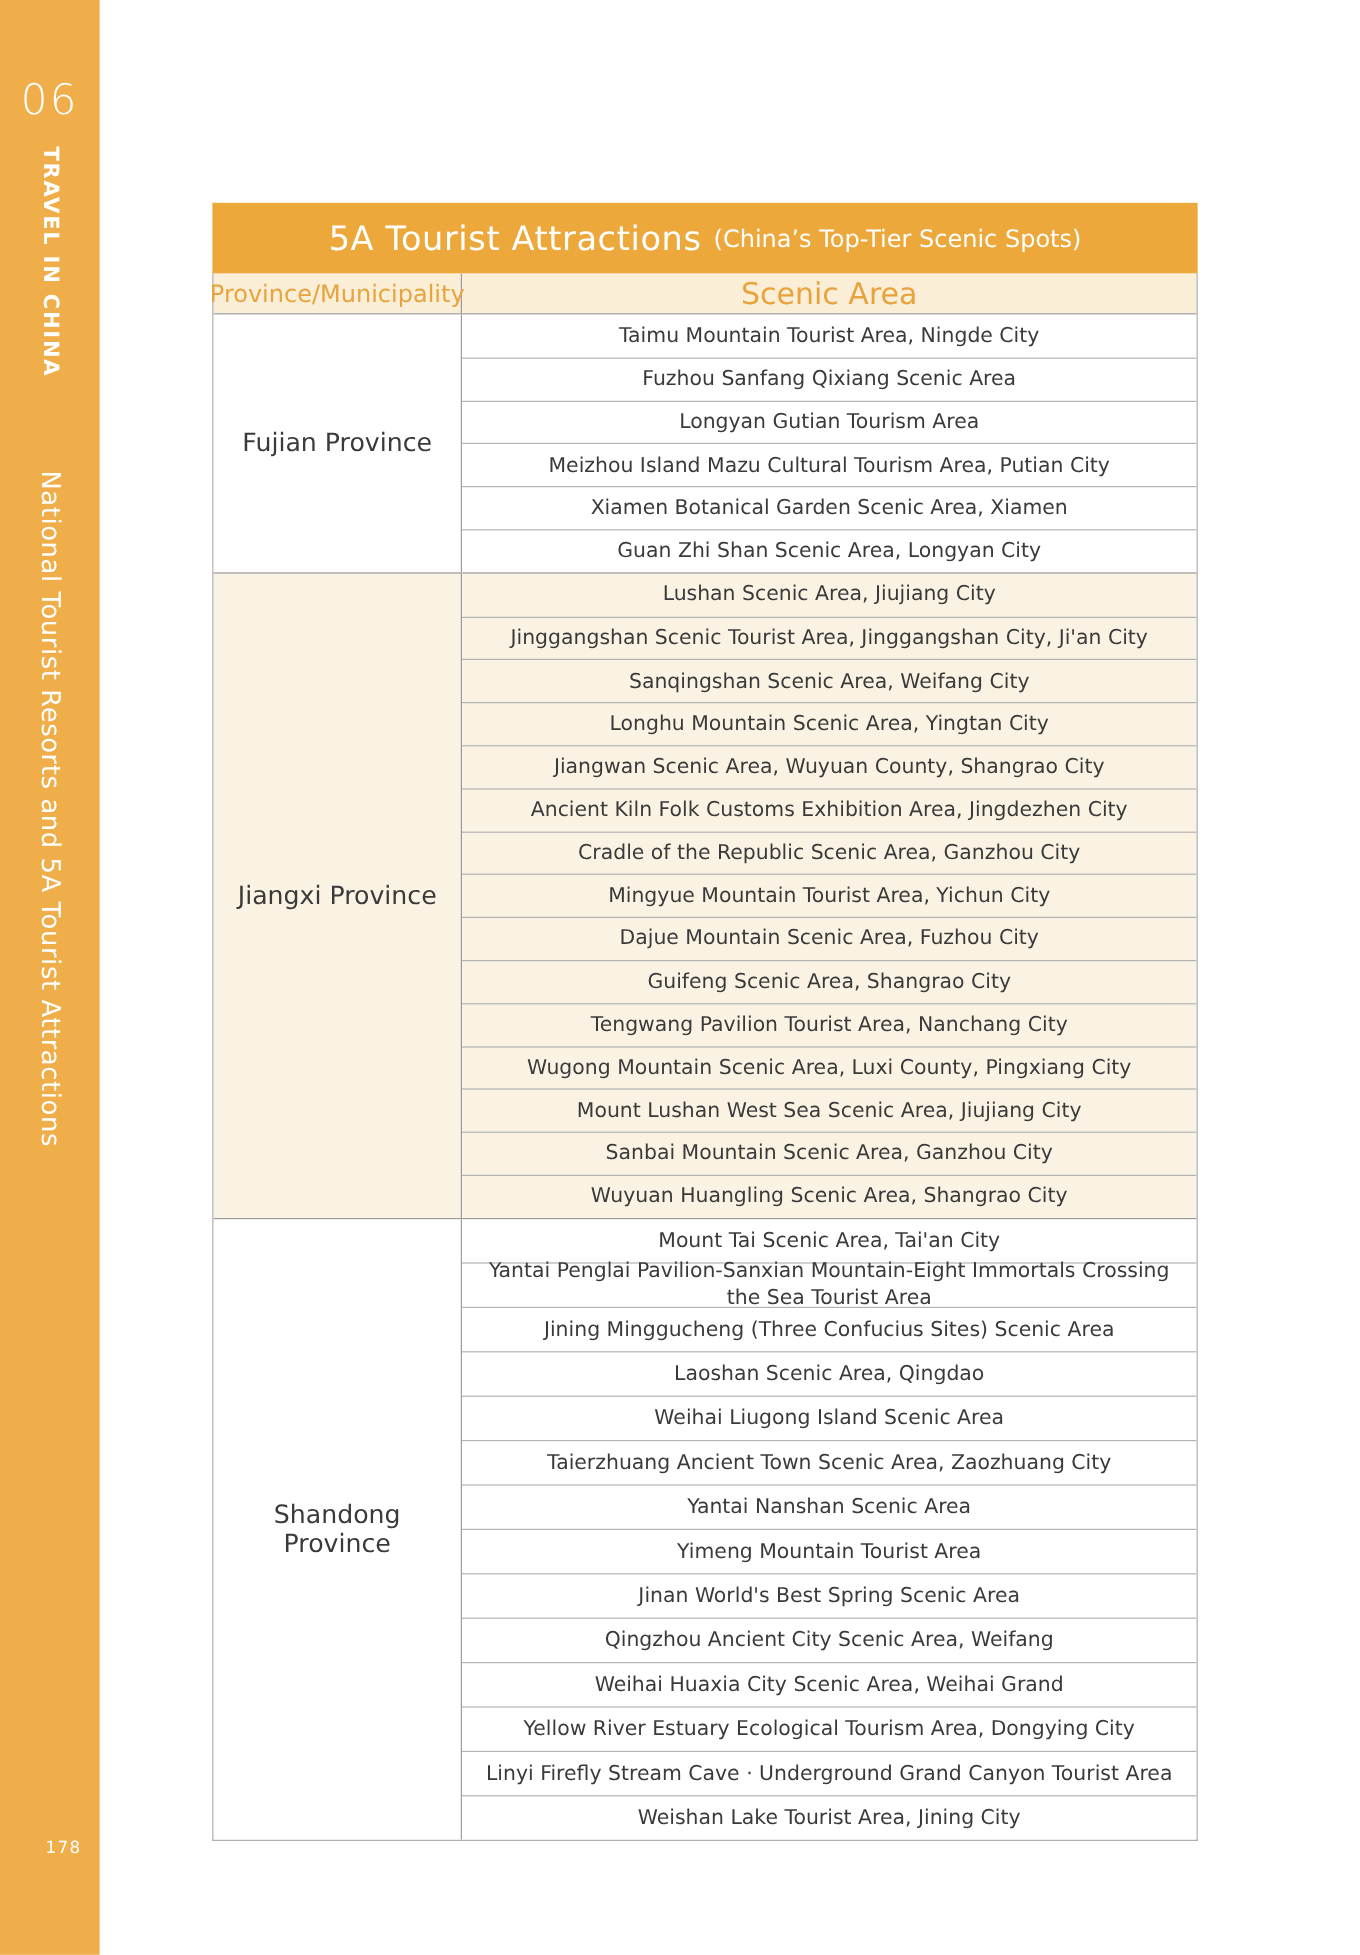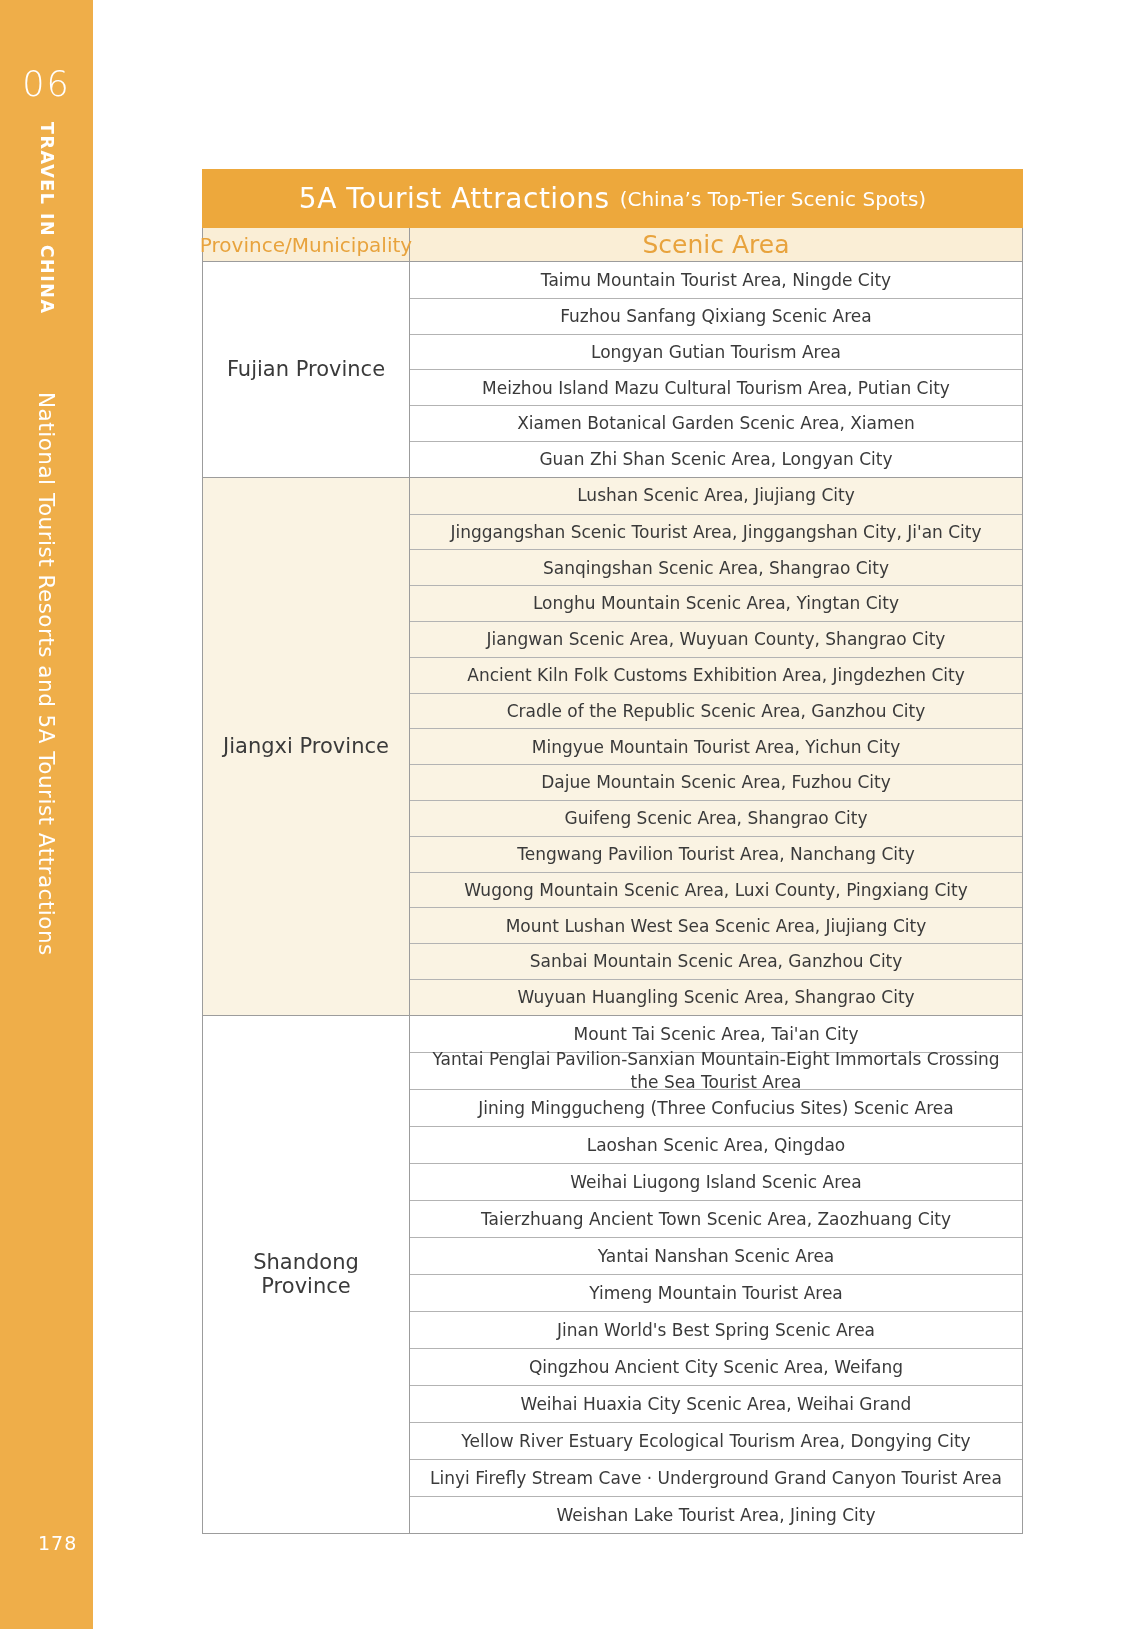--- a/index.html
+++ b/index.html
@@ -14,42 +14,42 @@
   }
   *{box-sizing:border-box;}
   html,body{margin:0;padding:0;}
   body{
     width:1133px;height:1629px;position:relative;background:#ffffff;
     font-family:"DejaVu Sans","Liberation Sans",sans-serif;
     overflow:hidden;
   }
   
   .sidebar{
-    position:absolute;left:0;top:0;width:93px;height:1629px;
+    position:absolute;left:0;top:0;width:83px;height:1629px;
     background:var(--sidebar-orange);color:#fff;
   }
   .chapter-num{
     position:absolute;top:64px;left:0;width:100%;text-align:center;
     font-size:35px;font-weight:300;letter-spacing:2px;
   }
   .vtext{writing-mode:vertical-rl;}
   .chapter-title{
     position:absolute;top:122px;left:50%;transform:translateX(-50%);
     font-size:17.5px;font-weight:bold;letter-spacing:1.5px;white-space:nowrap;
   }
   .section-title{
     position:absolute;top:392px;left:50%;transform:translateX(-50%);
     font-size:21.5px;font-weight:400;letter-spacing:0.5px;white-space:nowrap;
   }
   .page-num{
-    position:absolute;top:1532px;left:38px;font-size:19px;letter-spacing:1px;
+    position:absolute;top:1532px;left:38px;font-size:14px;letter-spacing:1px;
   }
   
   .tbl{
-    position:absolute;left:202px;top:169px;width:821px;
+    position:absolute;left:177px;top:169px;width:821px;
   }
   .tbl-title{
     height:59px;background:var(--titlebar-orange);color:#fff;
     display:flex;align-items:center;justify-content:center;gap:10px;
   }
   .tbl-title .main{font-size:28px;letter-spacing:0.5px;}
   .tbl-title .sub{font-size:20px;}
   .tbl-body{border:1px solid var(--border-gray);border-top:none;}
   .tbl-head{
     display:flex;background:var(--header-cream);height:33px;
@@ -107,21 +107,21 @@
             <div class="row">Meizhou Island Mazu Cultural Tourism Area, Putian City</div>
             <div class="row">Xiamen Botanical Garden Scenic Area, Xiamen</div>
             <div class="row">Guan Zhi Shan Scenic Area, Longyan City</div>
           </div>
         </div>
         <div class="group shaded">
           <div class="prov-cell">Jiangxi Province</div>
           <div class="rows">
             <div class="row">Lushan Scenic Area, Jiujiang City</div>
             <div class="row">Jinggangshan Scenic Tourist Area, Jinggangshan City, Ji'an City</div>
-            <div class="row">Sanqingshan Scenic Area, Shangrao City</div>
+            <div class="row">Sanqingshan Scenic Area, Weifang City</div>
             <div class="row">Longhu Mountain Scenic Area, Yingtan City</div>
             <div class="row">Jiangwan Scenic Area, Wuyuan County, Shangrao City</div>
             <div class="row">Ancient Kiln Folk Customs Exhibition Area, Jingdezhen City</div>
             <div class="row">Cradle of the Republic Scenic Area, Ganzhou City</div>
             <div class="row">Mingyue Mountain Tourist Area, Yichun City</div>
             <div class="row">Dajue Mountain Scenic Area, Fuzhou City</div>
             <div class="row">Guifeng Scenic Area, Shangrao City</div>
             <div class="row">Tengwang Pavilion Tourist Area, Nanchang City</div>
             <div class="row">Wugong Mountain Scenic Area, Luxi County, Pingxiang City</div>
             <div class="row">Mount Lushan West Sea Scenic Area, Jiujiang City</div>

